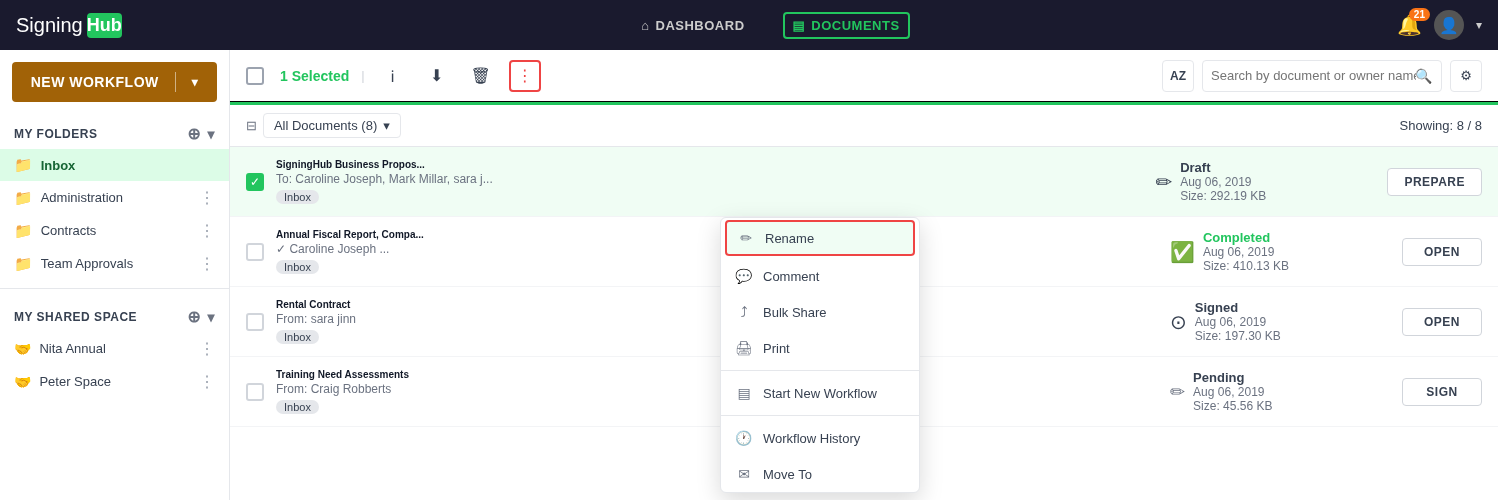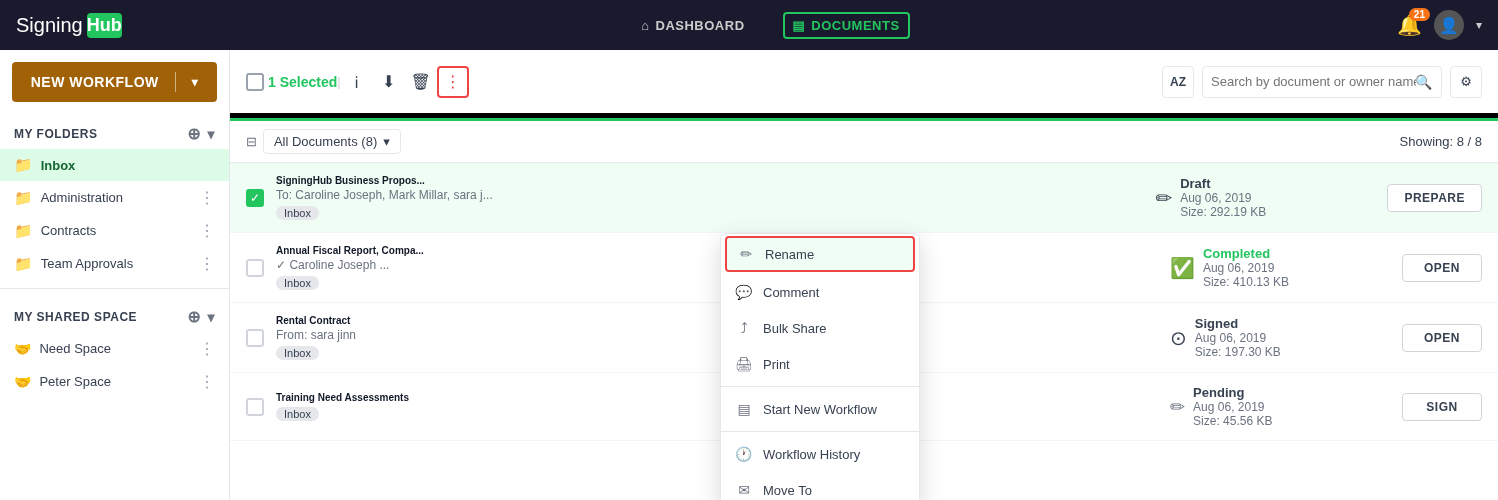--- a/index.html
+++ b/index.html
@@ -195,25 +195,26 @@
       flex: 1;
       display: flex;
       flex-direction: column;
       overflow: hidden;
       background: #f9fafb;
     }
 
     
     .toolbar {
       background: #fff;
-      border-bottom: 5px solid #000000;
+      border-bottom: 1px solid #000000;
       padding: 0 16px;
-      height: 68px;
-      display: flex;
-      align-items: center;
+      height: 52px;
+      display: flex;
+      align-items: center;
+      gap: 12px;
       flex-shrink: 0;
     }
     .toolbar-checkbox {
       width: 18px;
       height: 18px;
       border: 2px solid #9ca3af;
       border-radius: 3px;
       cursor: pointer;
       flex-shrink: 0;
     }
@@ -506,21 +507,21 @@
 
     <div class="sidebar-section-header">
       <span>MY SHARED SPACE</span>
       <div class="section-controls">
         <span style="font-size:16px;cursor:pointer;color:#6b7280;">⊕</span>
         <span style="font-size:14px;cursor:pointer;color:#6b7280;">▾</span>
       </div>
     </div>
     <div class="shared-space-item">
       <span class="shared-icon">🤝</span>
-      <span>Need Space</span>
+      <span>Nita Annual</span>
       <span class="kebab">⋮</span>
     </div>
     <div class="shared-space-item">
       <span class="shared-icon">🤝</span>
       <span>Peter Space</span>
       <span class="kebab">⋮</span>
     </div>
   </aside>
 
   <main class="main-content">
@@ -612,20 +613,21 @@
             <div class="status-size">Size: 197.30 KB</div>
           </div>
         </div>
         <button class="action-btn">OPEN</button>
       </div>
 
       <div class="doc-row">
         <div class="doc-checkbox unchecked"></div>
         <div class="doc-info">
           <div class="doc-title">Training Need Assessments</div>
+          <div class="doc-sub">From: Craig Robberts</div>
           <span class="doc-badge">Inbox</span>
         </div>
         <div class="doc-status">
           <span class="status-icon pending" style="font-size:18px;">✏</span>
           <div>
             <div class="status-name pending">Pending</div>
             <div class="status-date">Aug 06, 2019</div>
             <div class="status-size">Size: 45.56 KB</div>
           </div>
         </div>

